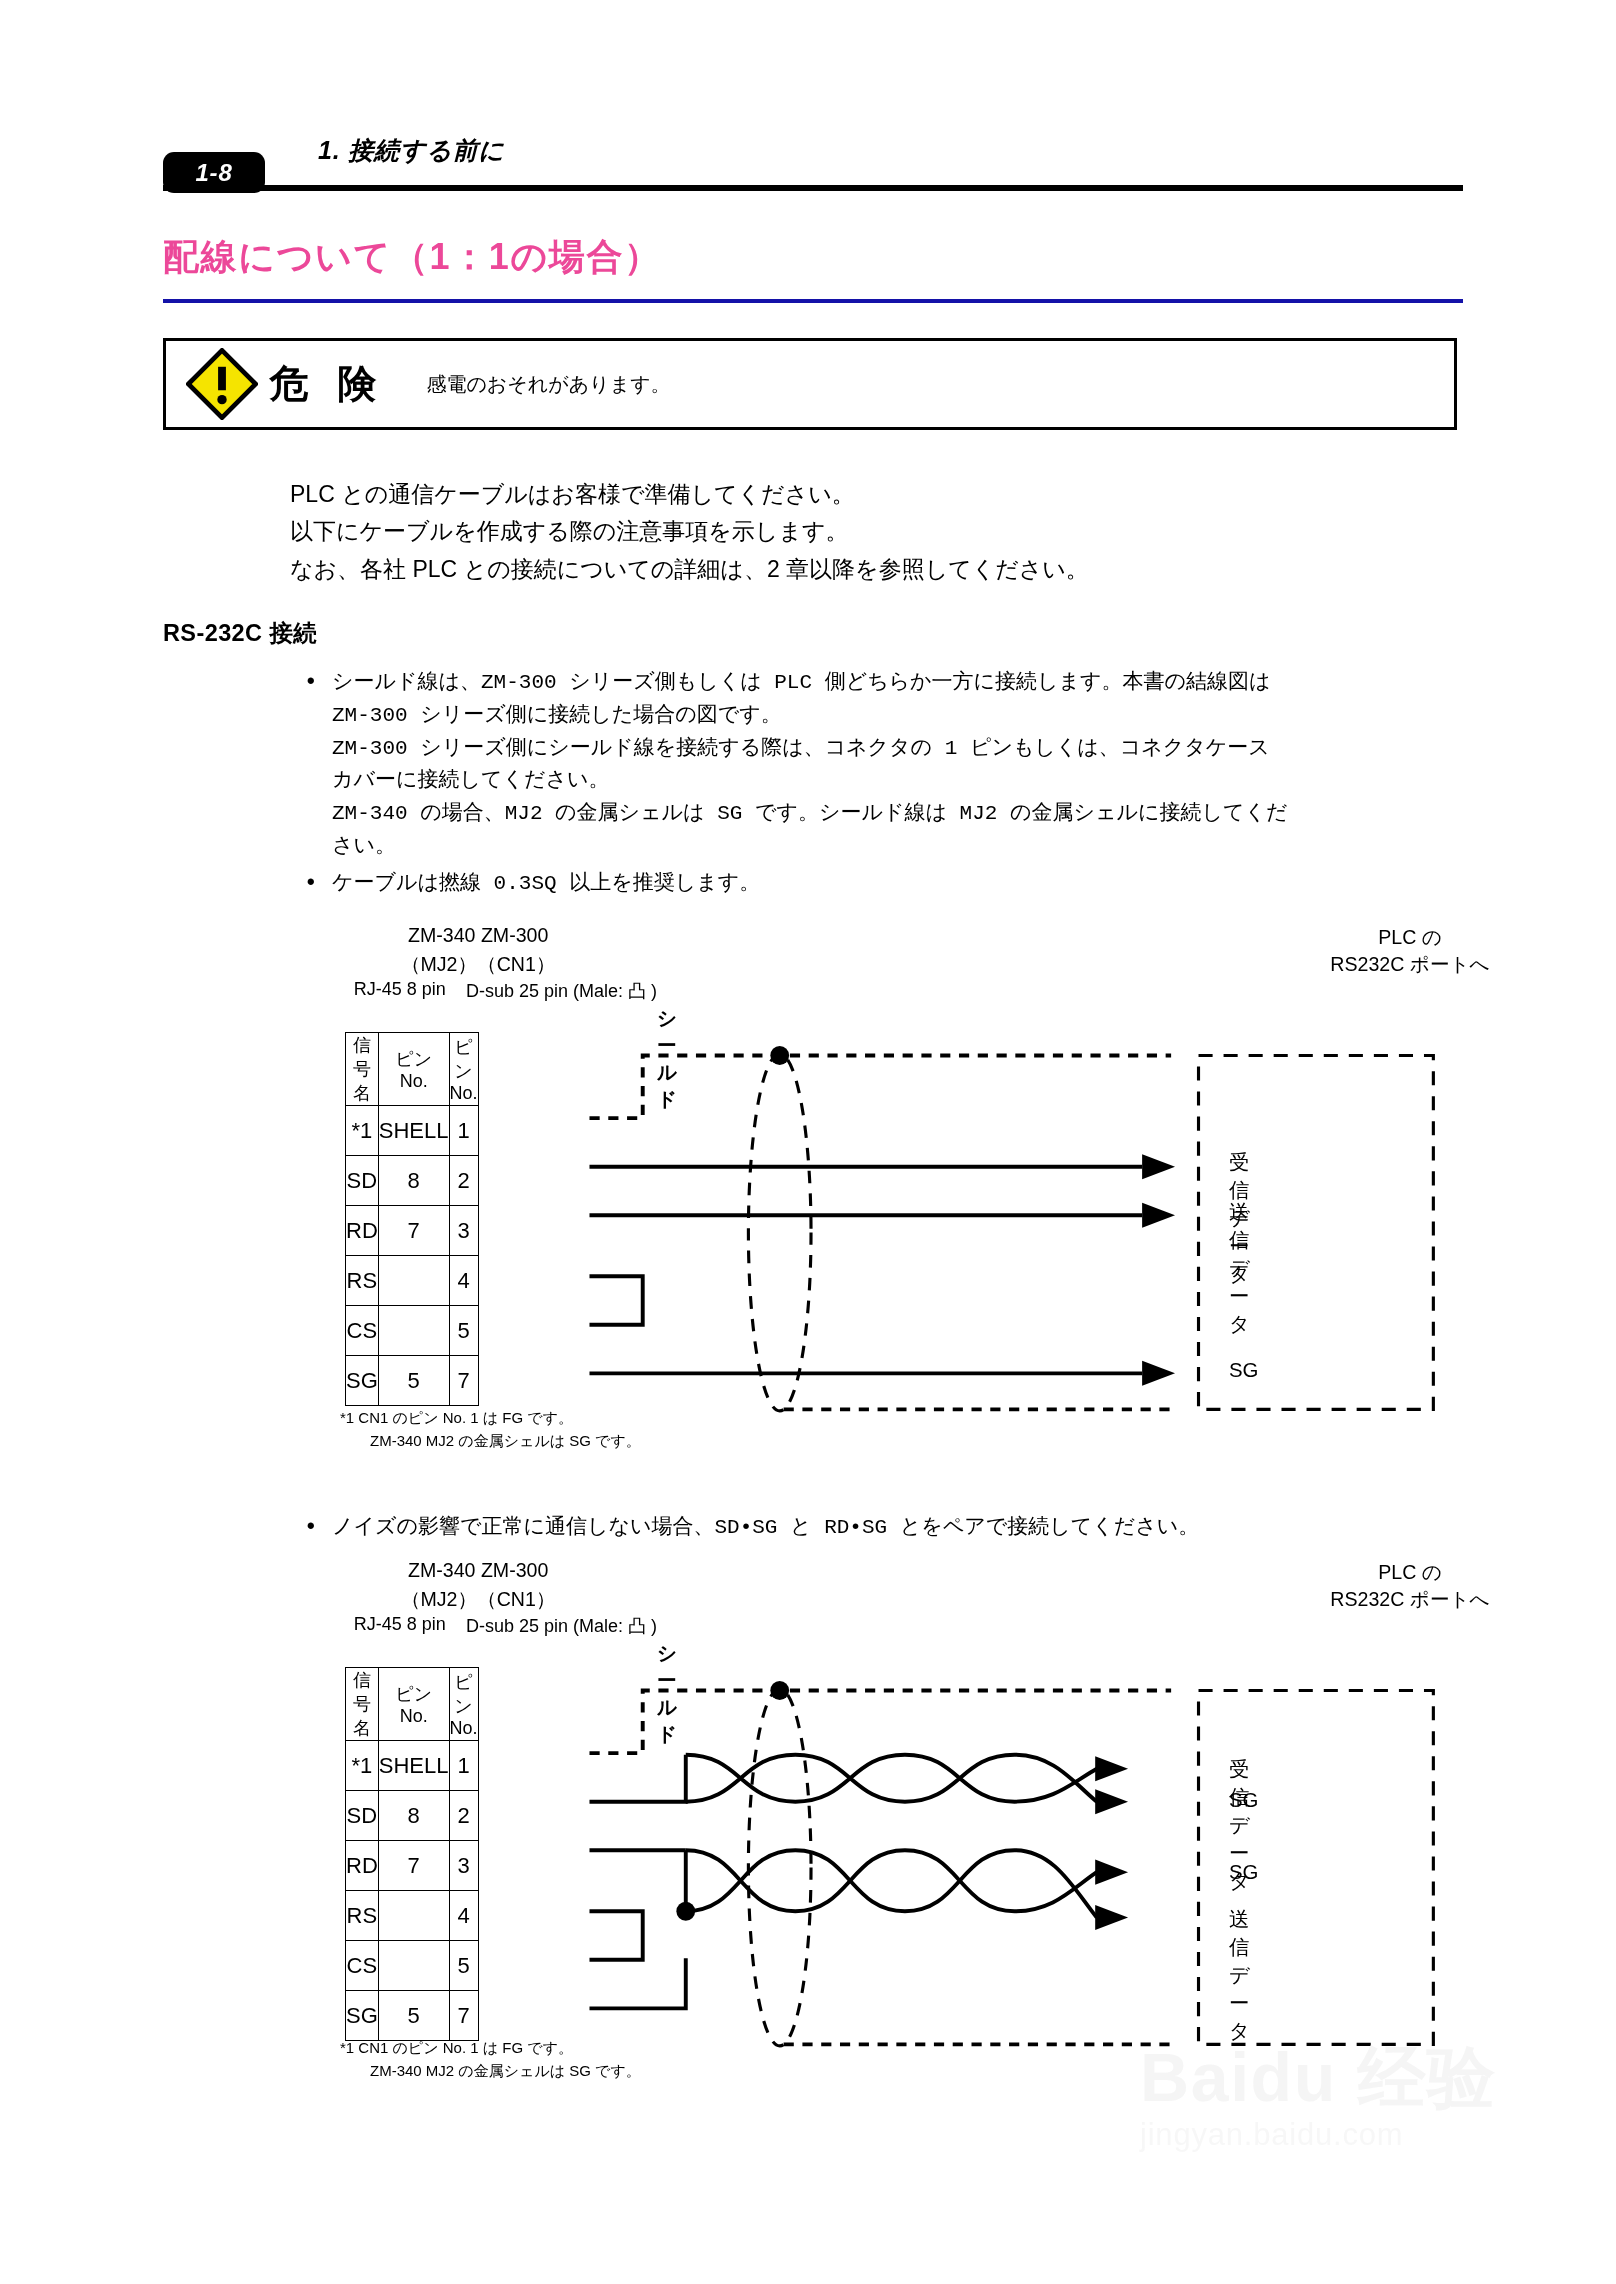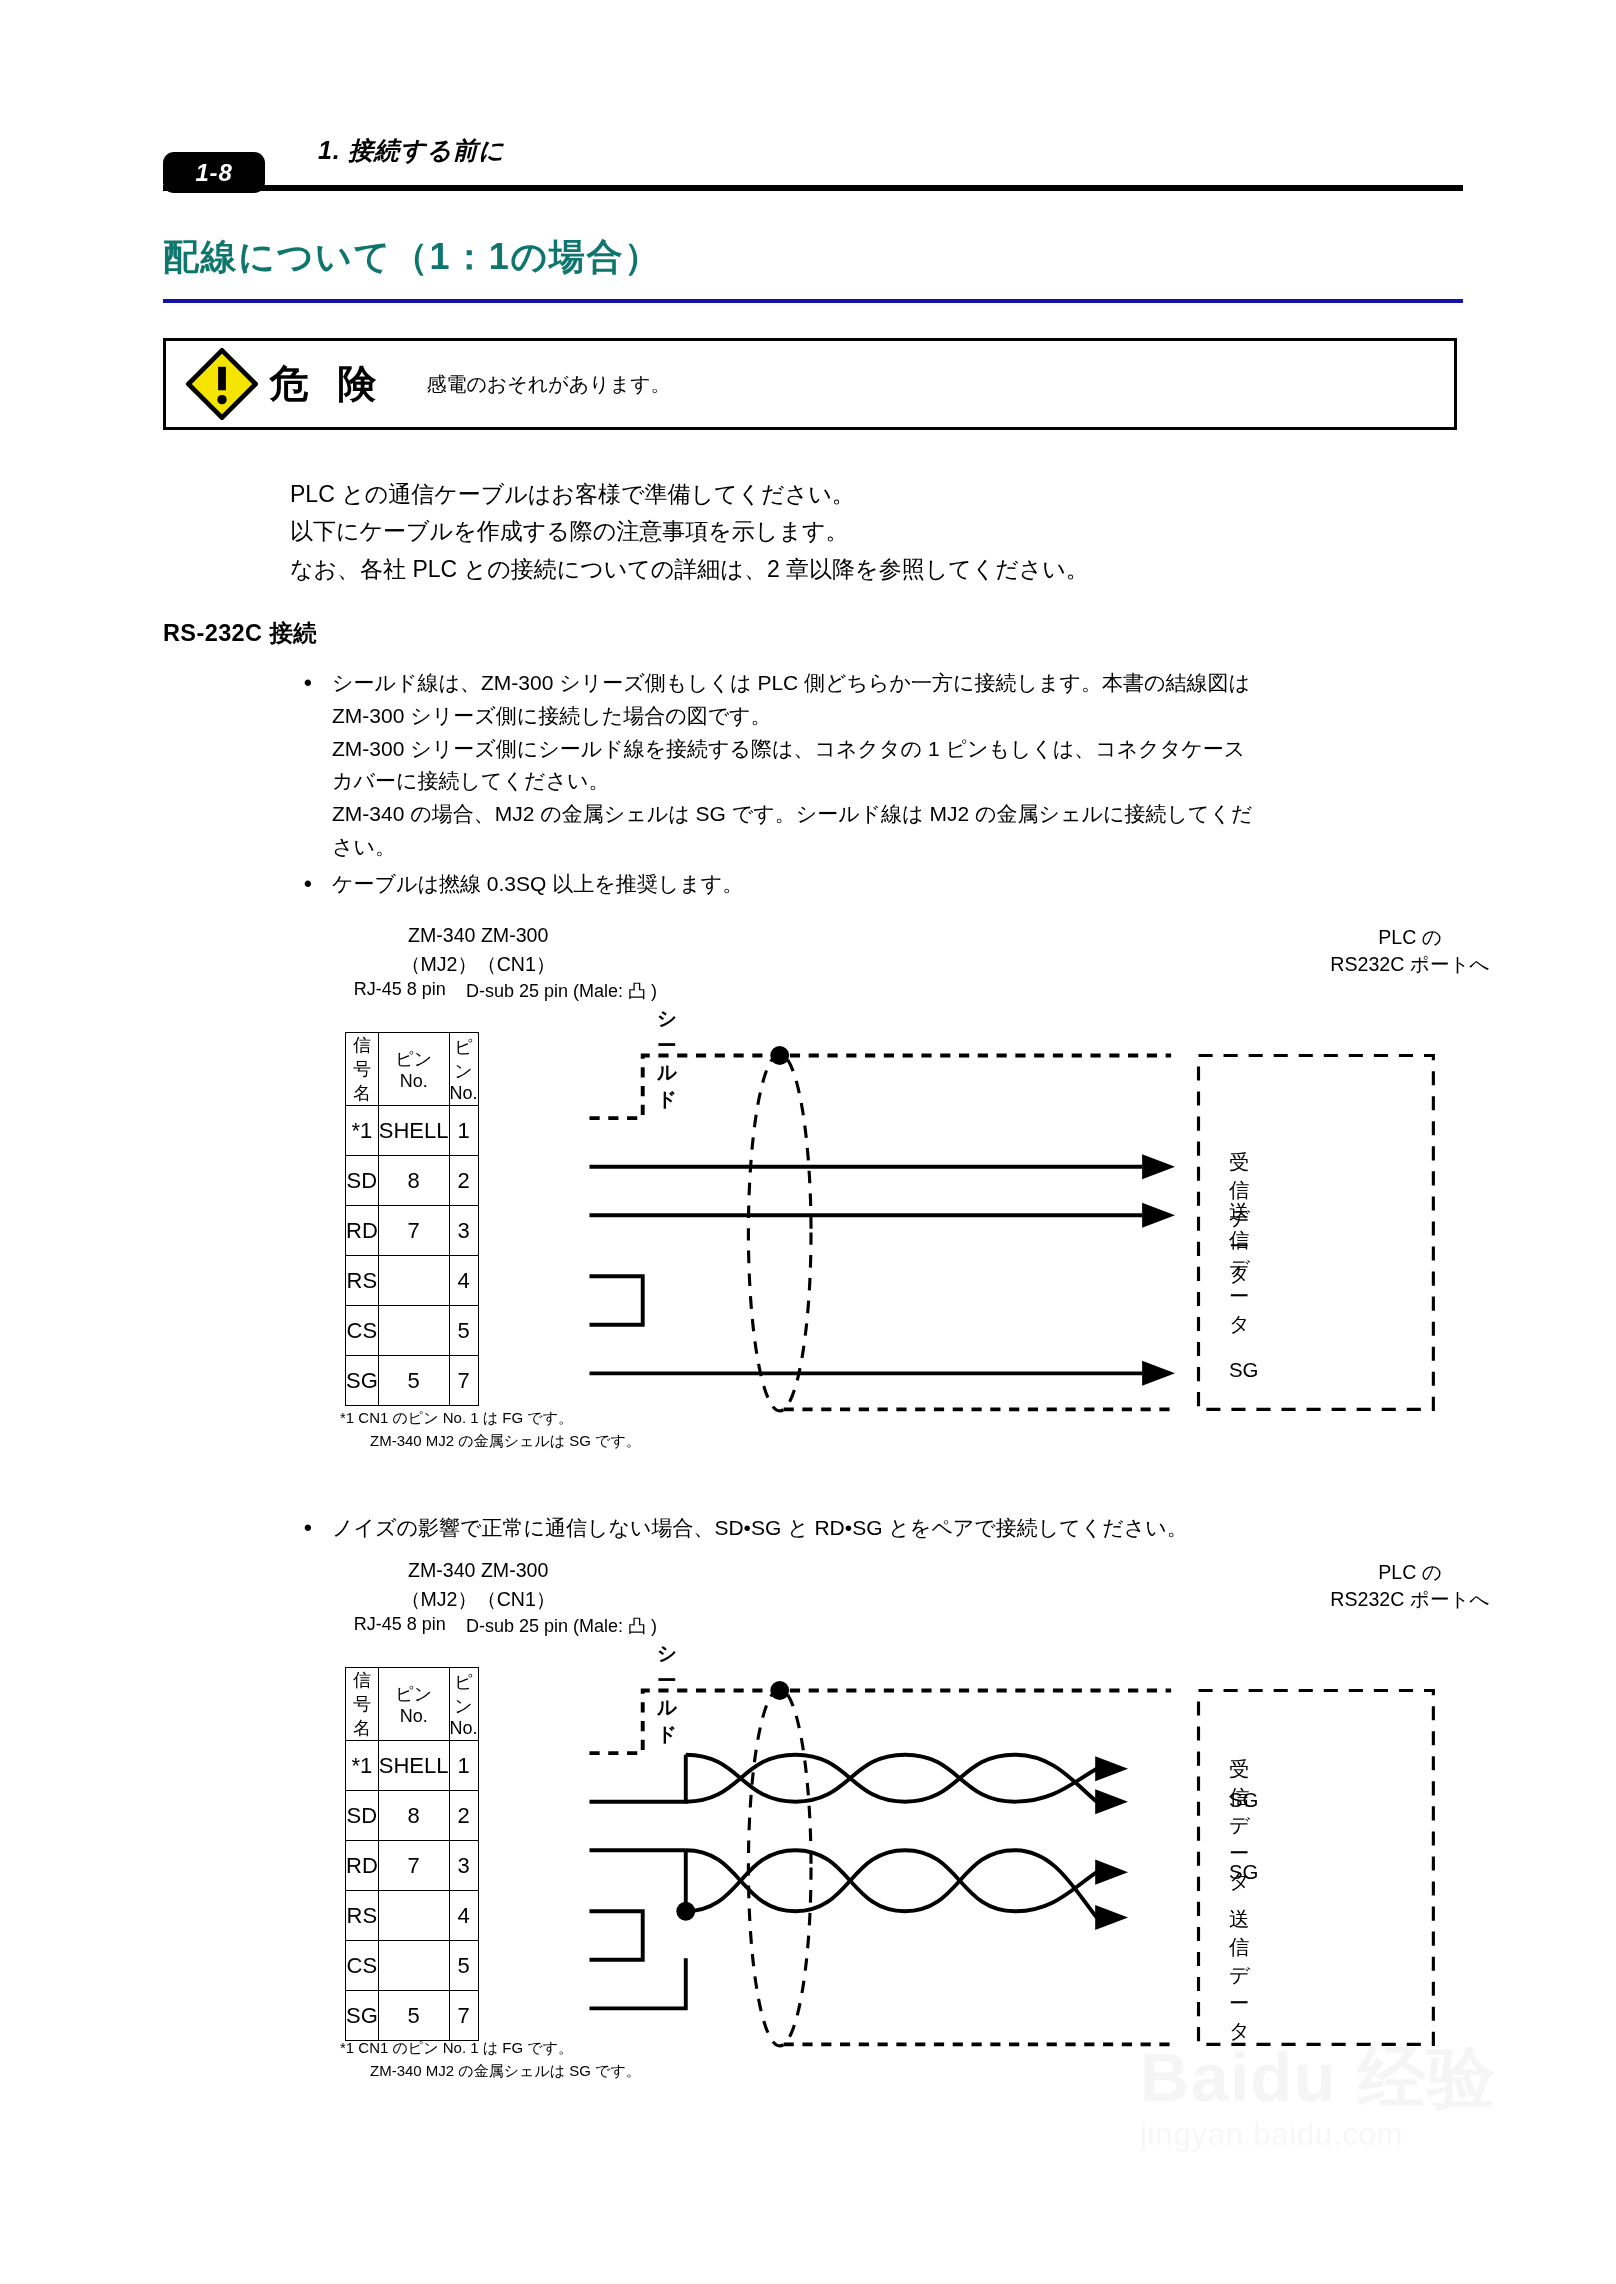--- a/index.html
+++ b/index.html
@@ -23,21 +23,21 @@
   }
   .chapline{
     margin-left:53px;font-size:25px;font-style:italic;font-weight:bold;
     letter-spacing:0.8px;
   }
   .headrule{position:absolute;left:163px;top:185px;width:1300px;height:5.5px;background:#000;}
 
   
   .sectitle{
     position:absolute;left:163px;top:233px;
-    font-size:36px;font-weight:bold;color:#0f766e;letter-spacing:1.6px;
+    font-size:36px;font-weight:bold;color:#ec4899;letter-spacing:1.6px;
   }
   .secrule{position:absolute;left:163px;top:299px;width:1300px;height:3.9px;background:#1412a8;}
 
   
   .danger{
     position:absolute;left:163px;top:338px;width:1294px;height:92px;
     border:3.1px solid #000;box-sizing:border-box;
     display:flex;align-items:center;
   }
   .diamond{
@@ -53,21 +53,21 @@
 
   
   .intro{
     position:absolute;left:290px;top:476px;font-size:23px;line-height:1.62;
   }
   .h3{
     position:absolute;left:163px;top:617px;font-size:23.5px;font-weight:bold;letter-spacing:0.4px;
   }
 
   .bullets{position:absolute;left:299px;top:667px;width:1159px;}
-  .bullet{position:relative;padding-left:33px;font-size:21px;line-height:1.56;margin-bottom:11px;}
+  .bullet{position:relative;padding-left:33px;font-size:21px;line-height:1.56;margin-bottom:11px;font-family:Liberation Mono, monospace;}
   .bullet::before{
     content:"\2022";position:absolute;left:4.7px;top:-1.6px;font-size:23.5px;
   }
   .b2{position:absolute;left:299px;top:868px;width:1159px;}
   .b3{position:absolute;left:299px;top:1512px;width:1159px;}
 
   
   .figure{position:absolute;}
   .fig1{left:345px;top:924px;}
   .fig2{left:345px;top:1559px;}

